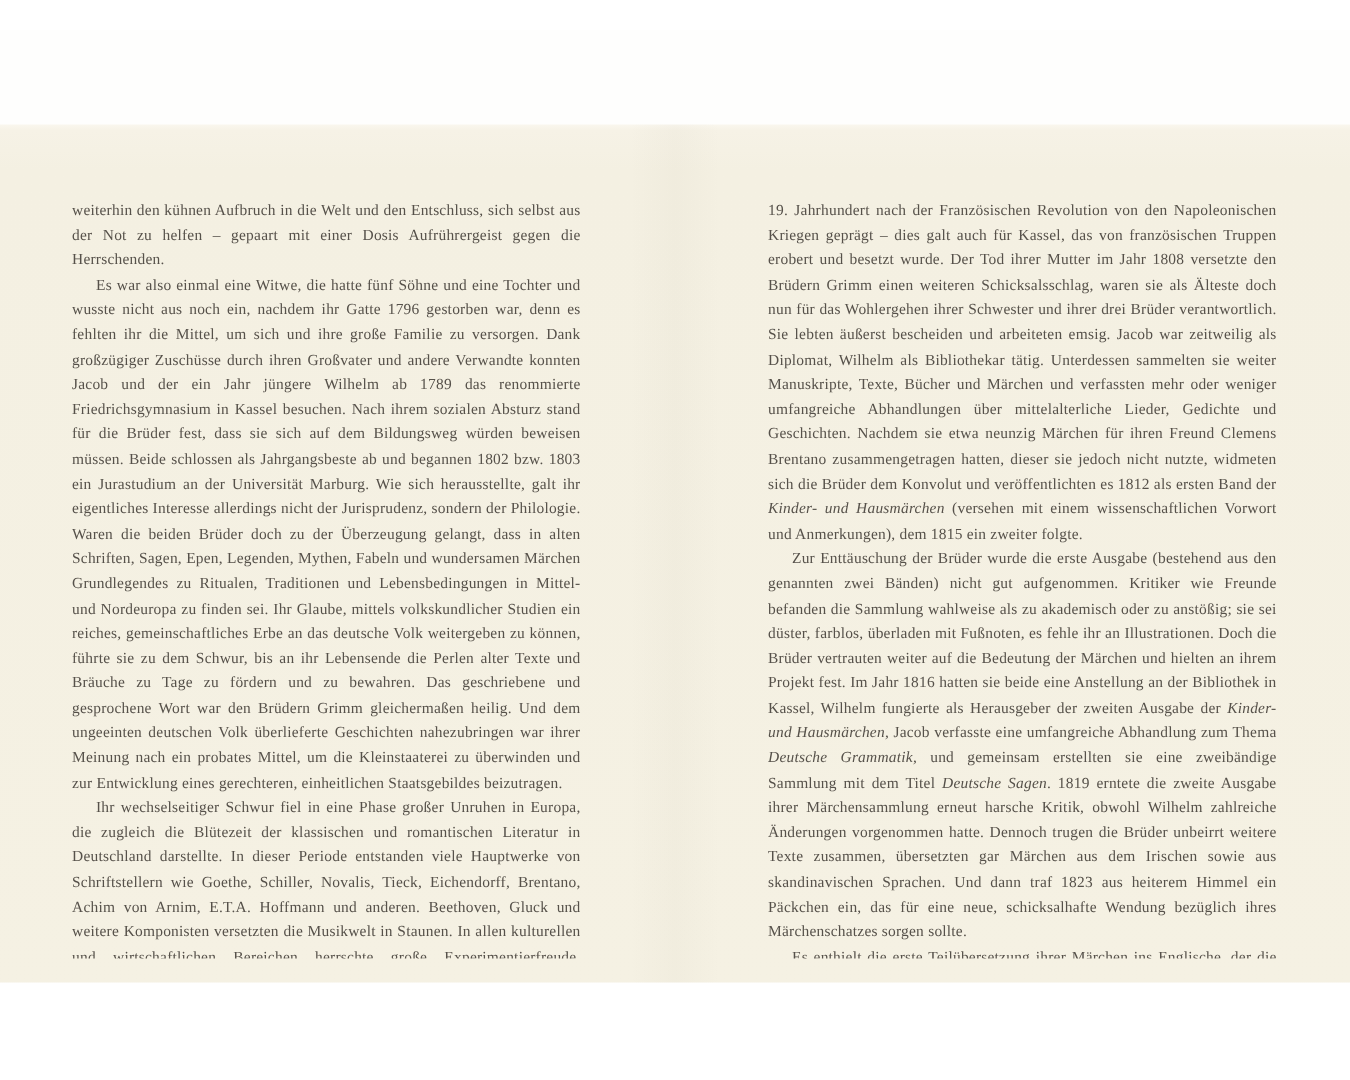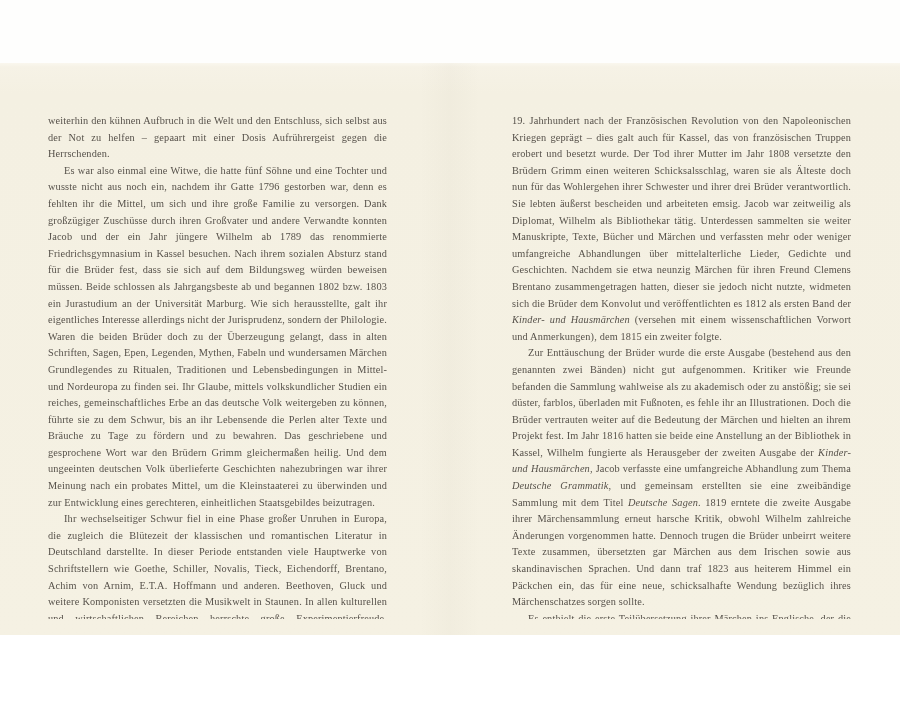--- a/index.html
+++ b/index.html
@@ -3,20 +3,21 @@
 <meta charset="utf-8">
 <style>
   html, body { margin: 0; padding: 0; }
   .stage {
     position: relative;
     width: 900px;
     height: 635px;
     background: #fefefd;
     overflow: hidden;
     font-family: "Liberation Serif", "DejaVu Serif", serif;
+    margin-top: 20px;
   }
   .spread {
     position: absolute;
     left: 0;
     top: 63px;
     width: 900px;
     height: 590px;
     background: linear-gradient(180deg, #faf7ee 0px, #f6f2e6 4px, #f4f0e2 30px, #f5f1e3 100%);
     border-bottom: 1px solid #e7e1d0;
   }

